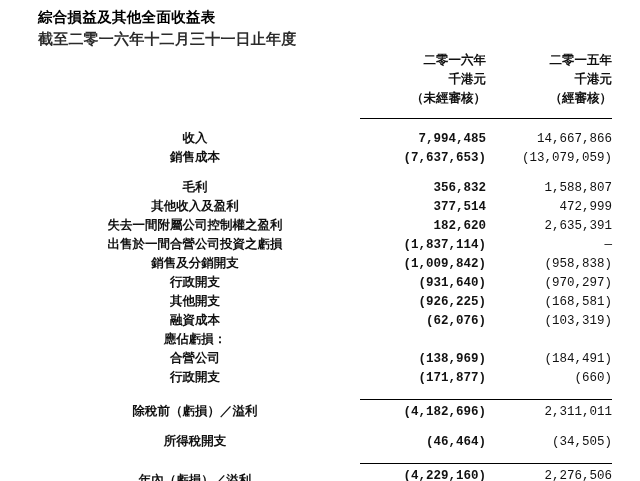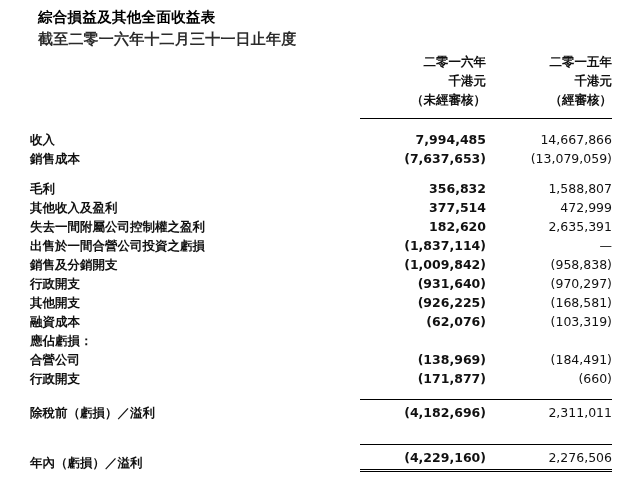--- a/index.html
+++ b/index.html
@@ -13,20 +13,21 @@
     font-family: "DejaVu Sans", "Liberation Sans", sans-serif;
     color: #111111;
     overflow: hidden;
   }
   .sheet {
     position: relative;
     width: 640px;
     height: 481px;
     padding: 0;
     box-sizing: border-box;
+    font-family: Liberation Mono, monospace;
   }
   .title {
     position: absolute;
     left: 38px;
     top: 8px;
     font-size: 14.5px;
     font-weight: bold;
     letter-spacing: 0.3px;
     color: #000;
   }
@@ -58,21 +59,21 @@
     padding-left: 8px;
     font-size: 12.5px;
   }
   td.num {
     width: 126px;
     text-align: right;
     padding-right: 6px;
     font-size: 12.5px;
     font-variant-numeric: tabular-nums;
   }
-  .bold { font-weight: bold; }
+  .bold { font-weight: bold; text-align: center; }
   .hdr td {
     text-align: right;
     font-weight: bold;
     font-size: 12.5px;
     line-height: 20px;
     padding-right: 6px;
   }
   .hdr td.label { text-align: left; }
   .indent1 { padding-left: 26px; }
   .spacer-row td { height: 11px; line-height: 11px; font-size: 0; }
@@ -211,20 +212,25 @@
           </td>
         <td class="num">
             <span class="cell">2,311,011</span>
           </td>
       </tr>
 
       <tr class="spacer-row">
           <td colspan="3"></td>
         </tr>
 
+      <tr>
+        <td class="label bold">所得稅開支</td>
+        <td class="num bold">(46,464)</td>
+        <td class="num">(34,505)</td>
+      </tr>
 
       <tr class="spacer-row">
           <td colspan="3"></td>
         </tr>
 
       <tr class="double-rule">
         <td class="label bold">年內（虧損）／溢利</td>
         <td class="num bold">
             <span class="cell">(4,229,160)</span>
           </td>

